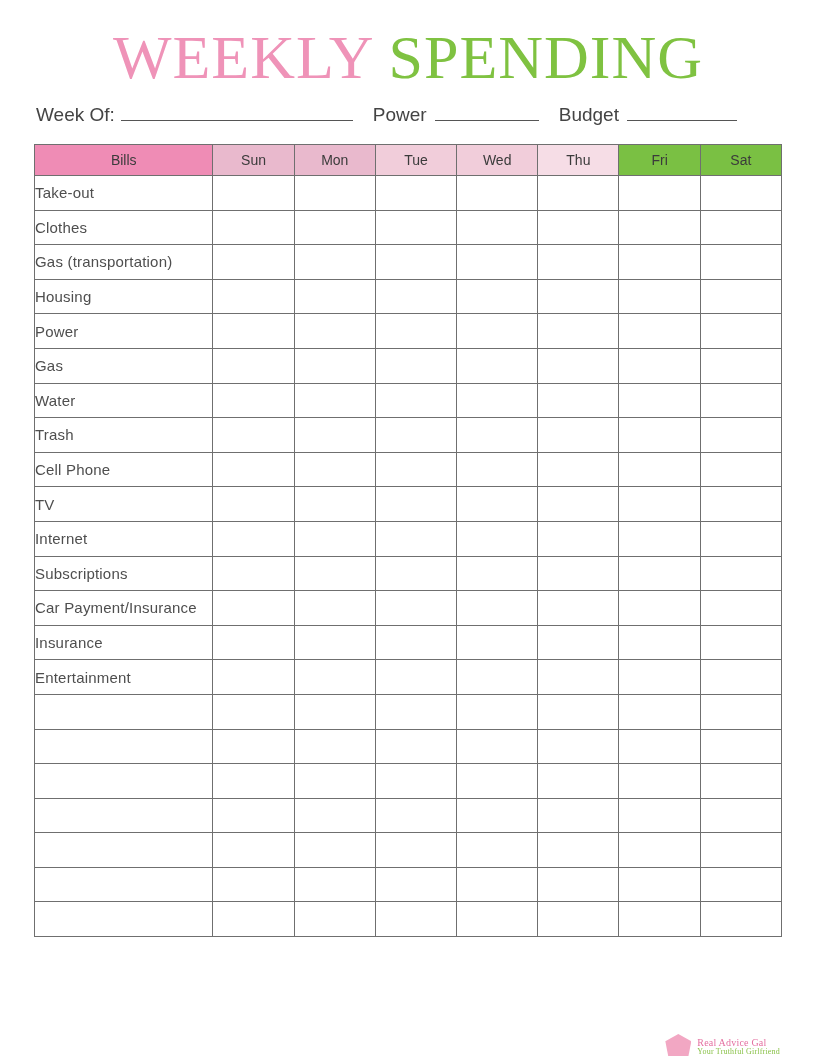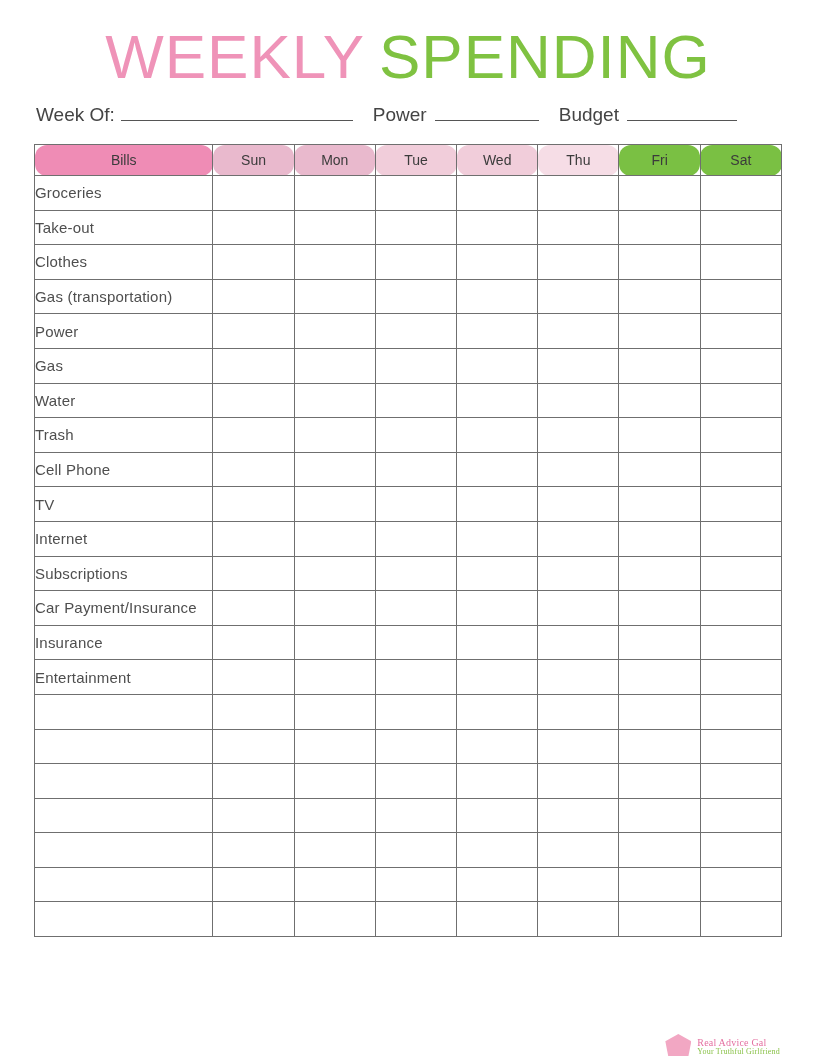--- a/index.html
+++ b/index.html
@@ -21,21 +21,21 @@
     position: relative;
   }
   
   .title {
     text-align: center;
     margin-top: 26px;
     line-height: 1;
     white-space: nowrap;
   }
   .title span {
-    font-family: Liberation Sans, sans-serif;
+    font-family: Liberation Serif, serif;
     font-size: 62px;
     font-weight: 400;
     letter-spacing: 1px;
     text-align: center;
   }
   .title .word1 { color: #ef93b8; }
   .title .word2 { color: #7fc241; margin-left: 14px; }
 
   
   .subline {
@@ -73,21 +73,20 @@
     border: 1px solid #6f6f6f;
     height: 33.6px;
     padding: 0;
   }
   table.sheet th {
     font-weight: 400;
     font-size: 14px;
     color: #3b3b3b;
     height: 30px;
     text-align: center;
-    border-radius: 12px;
   }
   th.h-bills { background: #ef8cb5; }
   th.h-pink-dark { background: #e9b9cd; }
   th.h-pink-mid { background: #f1cdda; }
   th.h-pink-light { background: #f6dde6; margin-top: 14px; }
   th.h-green { background: #7ac043; }
 
   td.rowlabel {
     text-align: left;
     padding-left: 8px;
@@ -166,30 +165,20 @@
           <th class="h-pink-dark">Mon</th>
           <th class="h-pink-mid">Tue</th>
           <th class="h-pink-mid">Wed</th>
           <th class="h-pink-light">Thu</th>
           <th class="h-green">Fri</th>
           <th class="h-green">Sat</th>
         </tr>
       </thead>
       <tbody>
           <tr>
-            <td class="rowlabel">Groceries</td>
-            <td></td>
-            <td></td>
-            <td></td>
-            <td></td>
-            <td></td>
-            <td></td>
-            <td></td>
-          </tr>
-          <tr>
             <td class="rowlabel">Take-out</td>
             <td></td>
             <td></td>
             <td></td>
             <td></td>
             <td></td>
             <td></td>
             <td></td>
           </tr>
           <tr>
@@ -197,20 +186,30 @@
             <td></td>
             <td></td>
             <td></td>
             <td></td>
             <td></td>
             <td></td>
             <td></td>
           </tr>
           <tr>
             <td class="rowlabel">Gas (transportation)</td>
+            <td></td>
+            <td></td>
+            <td></td>
+            <td></td>
+            <td></td>
+            <td></td>
+            <td></td>
+          </tr>
+          <tr>
+            <td class="rowlabel">Housing</td>
             <td></td>
             <td></td>
             <td></td>
             <td></td>
             <td></td>
             <td></td>
             <td></td>
           </tr>
           <tr>
             <td class="rowlabel">Power</td>

